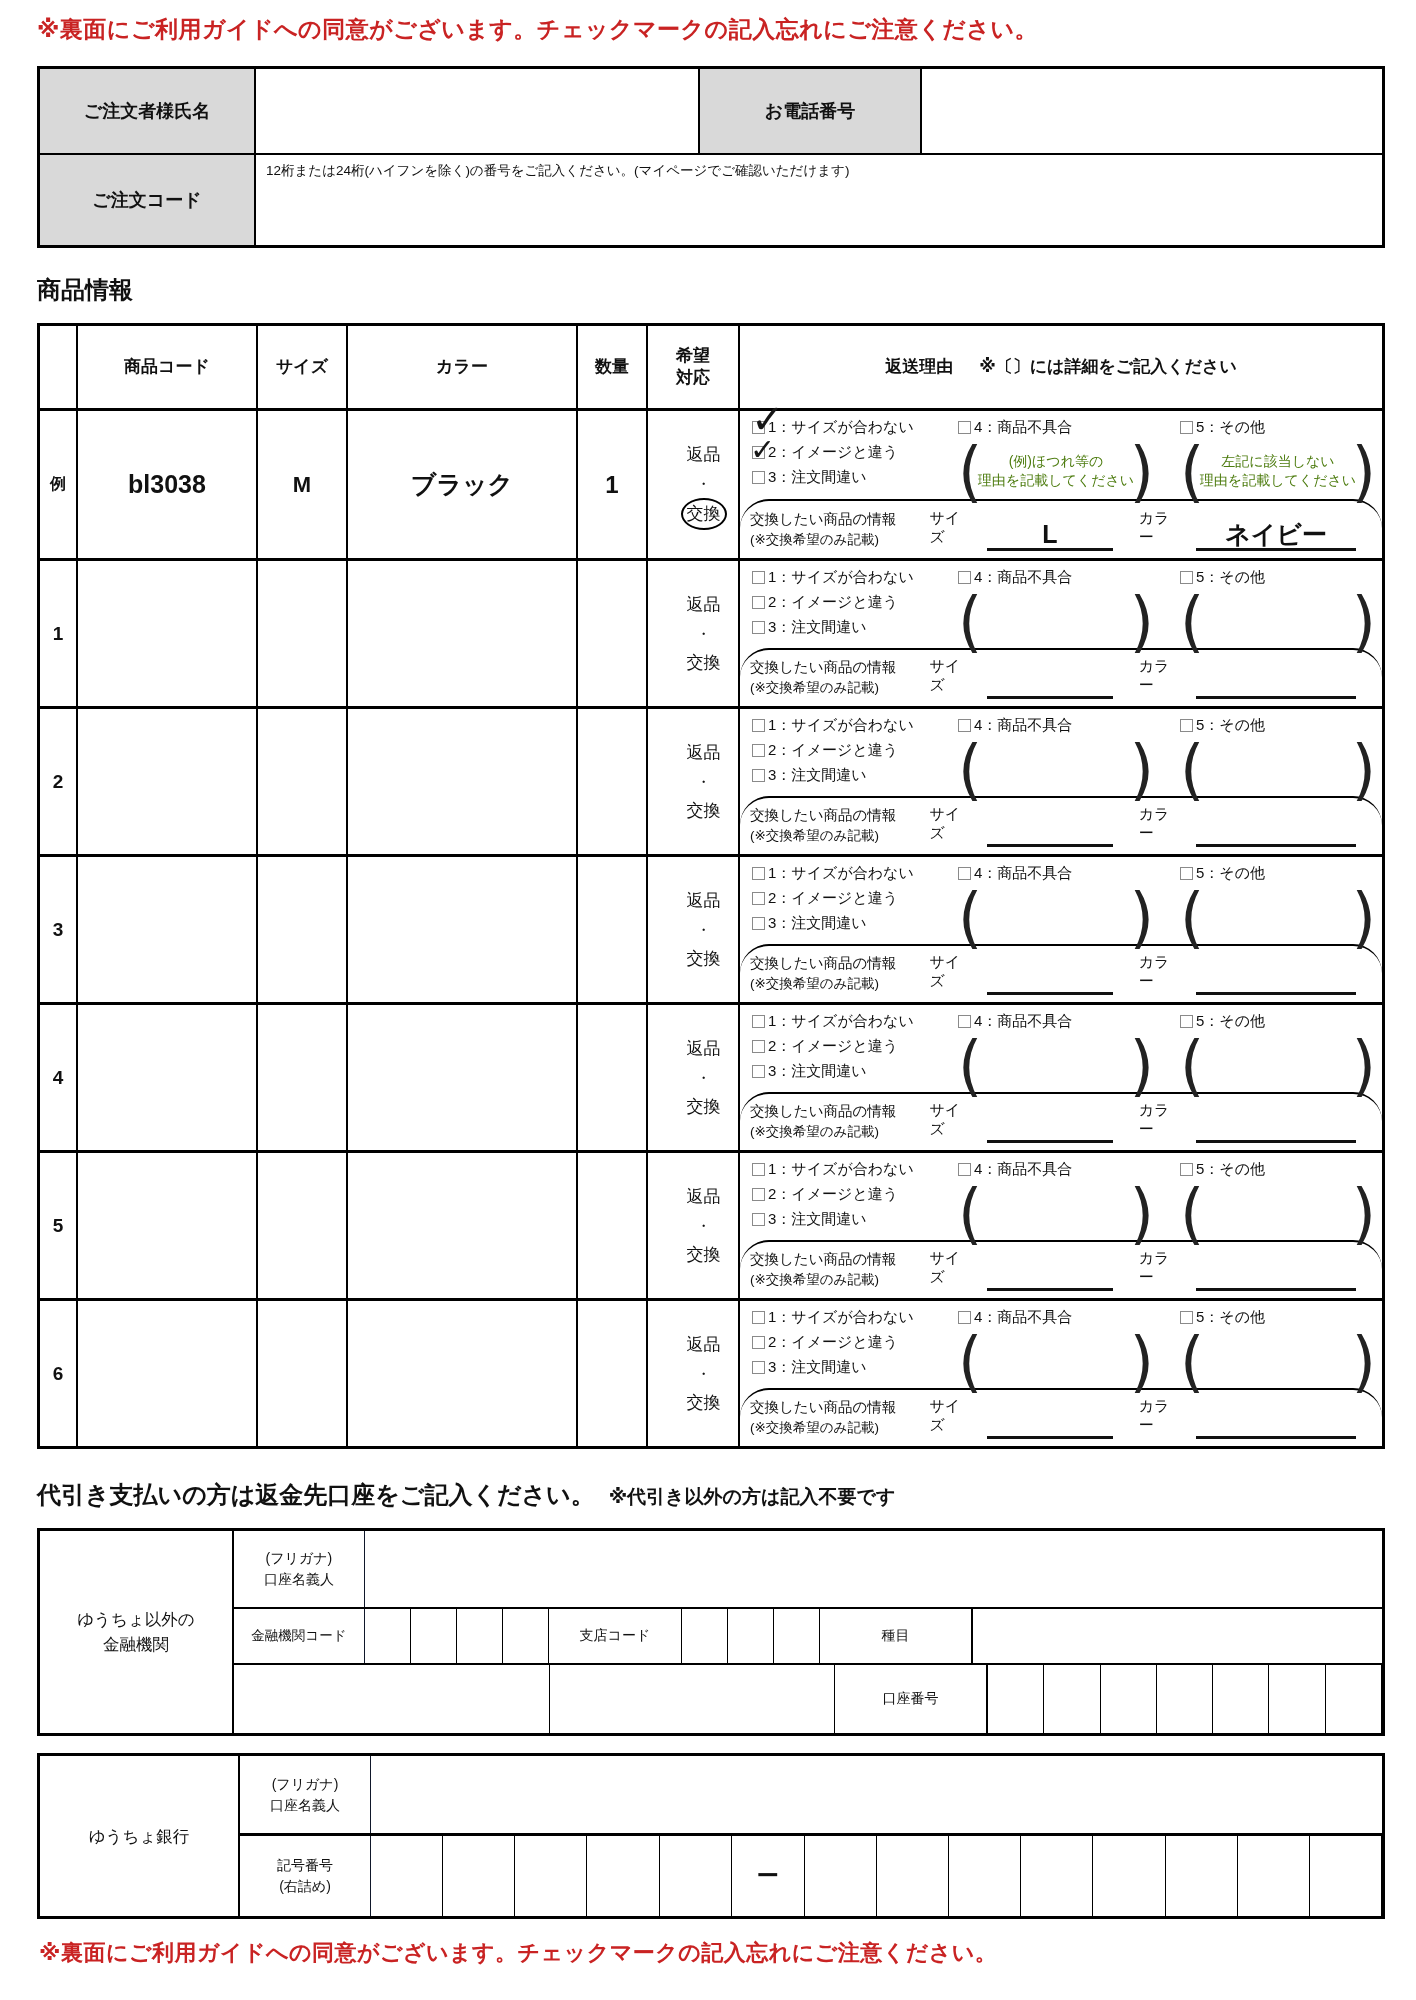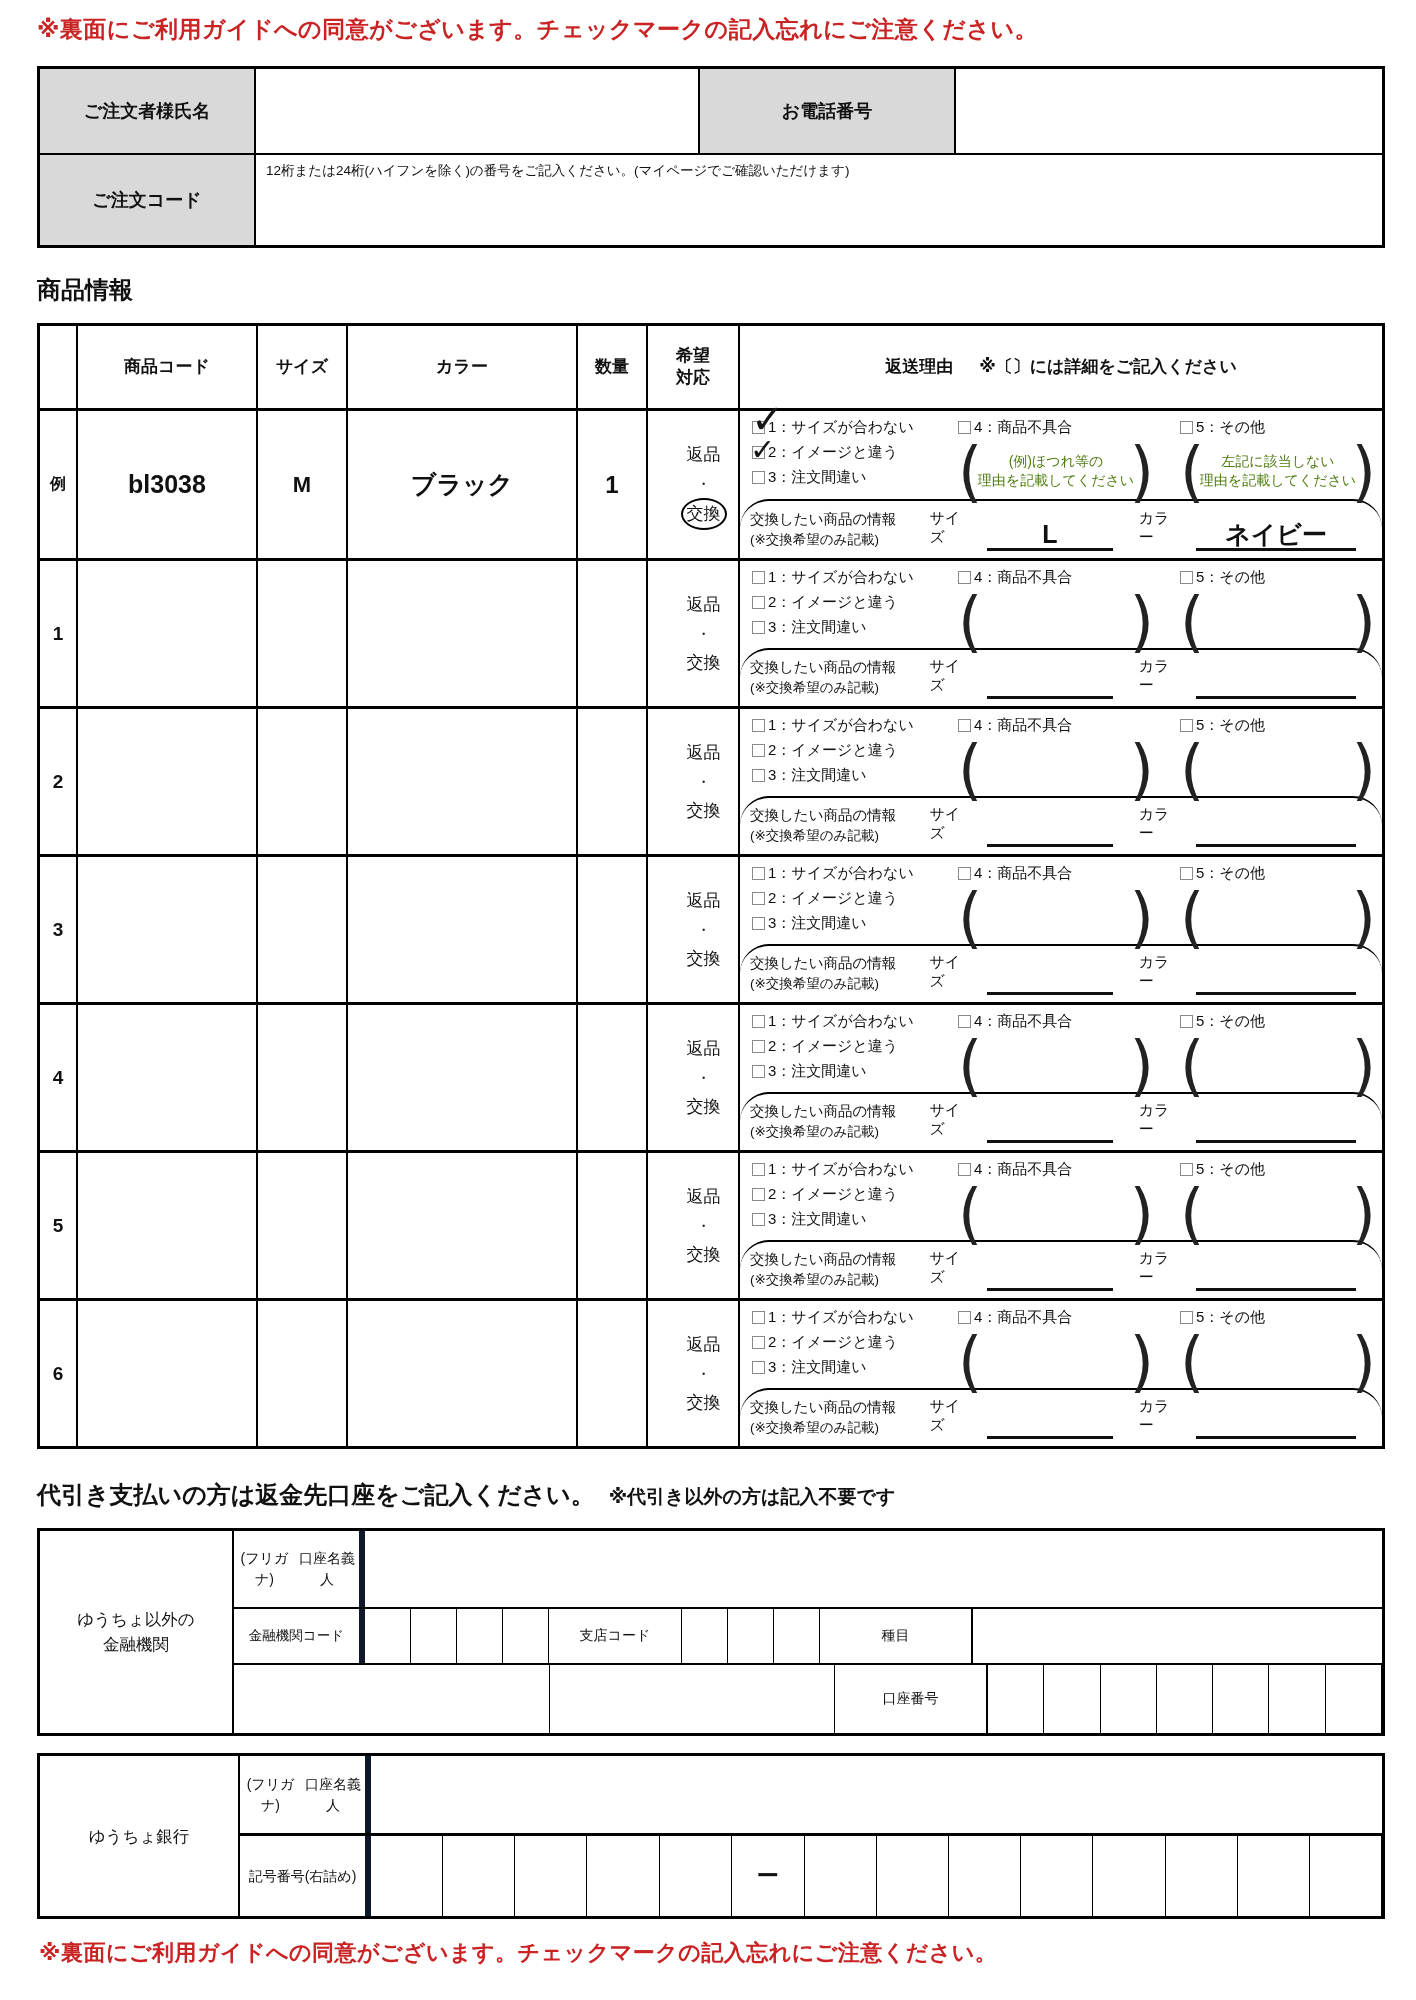--- a/index.html
+++ b/index.html
@@ -12,21 +12,21 @@
   
   .cust-table { width: 1348px; border: 3px solid #000; margin-top: 21px; }
   .cust-row { display: flex; }
   .cust-row.r1 { height: 86px; border-bottom: 2.5px solid #000; }
   .cust-row.r2 { height: 90px; }
   .cell { border-right: 2px solid #000; }
   .cell:last-child { border-right: none; border-radius: 23px; }
   .glabel { background: #d9d9d9; display: flex; align-items: center; justify-content: center; font-size: 18px; font-weight: 600; }
   .w-label { width: 216px; }
   .w-name  { width: 444px; }
-  .w-phlab { width: 256px; }
+  .w-phlab { width: 222px; }
   .w-phone { flex: 1; }
   .code-area { flex: 1; padding: 7px 10px; font-size: 13.5px; }
 
   
   .sec-title { font-size: 24px; font-weight: 800; margin: 26px 0 0 0; }
   .sec-title .sub { font-size: 19px; margin-left: 14px; }
 
   
   .ptable { width: 1348px; border: 3px solid #000; margin-top: 17px; }
   .prow, .phead { display: flex; }
@@ -79,21 +79,21 @@
   .xfield .flab { font-size: 15px; margin-right: 14px; padding-bottom: 4px; }
   .uline { display: inline-block; border-bottom: 3.5px solid #111; text-align: center; font-weight: 800; font-size: 25px; line-height: 1.05; }
   .uline.sz { width: 132px; }
   .uline.cl { width: 168px; text-align: center; }
 
   
   .btable { width: 1348px; border: 3px solid #000; margin-top: 17px; display: flex; }
   .bank-label { width: 200px; border-right: 2px solid #000; display: flex; flex-direction: column; align-items: center; justify-content: center; font-size: 16.5px; line-height: 1.5; }
   .bank-body { flex: 1; }
   .brow { display: flex; }
-  .sub-label { width: 131px; border-right: 6px solid #0f172a; display: flex; flex-direction: row; align-items: center; justify-content: center; font-size: 14px; line-height: 1.5; text-align: center; }
+  .sub-label { width: 131px; border-right: 1px solid #0f172a; display: flex; flex-direction: column; align-items: center; justify-content: center; font-size: 14px; line-height: 1.5; text-align: center; }
   .furigana-row { height: 78px; border-bottom: 2.5px solid #000; }
   .code-row { height: 56px; border-bottom: 2.5px solid #000; }
   .acct-row { height: 68px; }
   .blank { flex: 1; }
   .cells { display: flex; }
   .dcell { width: 46px; border-right: 1.5px solid #000; }
   .dcell:last-child { border-right: 1.5px solid #000; }
   .midlab { display: flex; align-items: center; justify-content: center; font-size: 14px; border-right: 1.5px solid #000; }
   .lab-branch { width: 133px; }
   .lab-type { width: 153px; border-right: 2px solid #000; }

